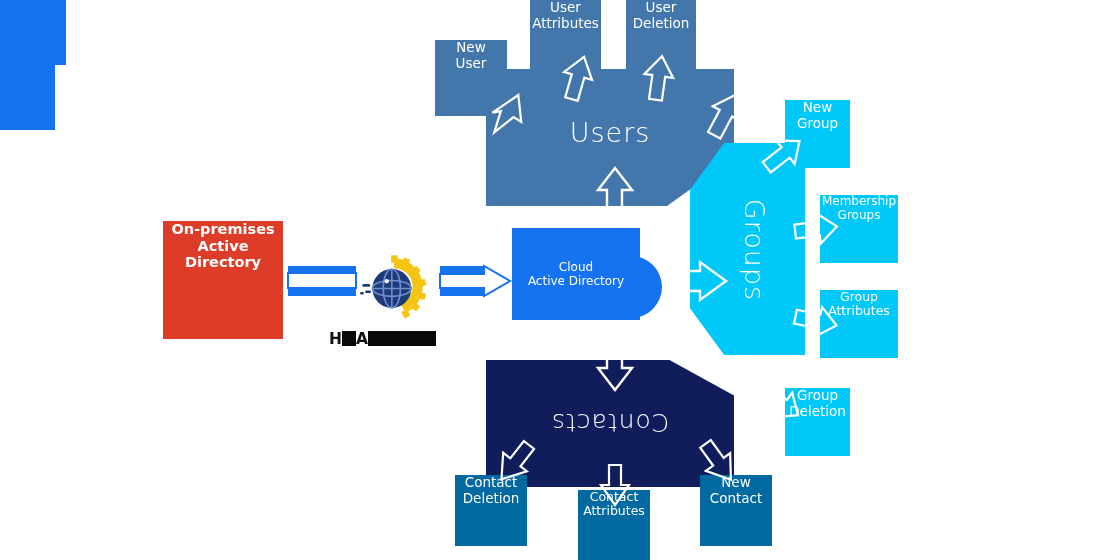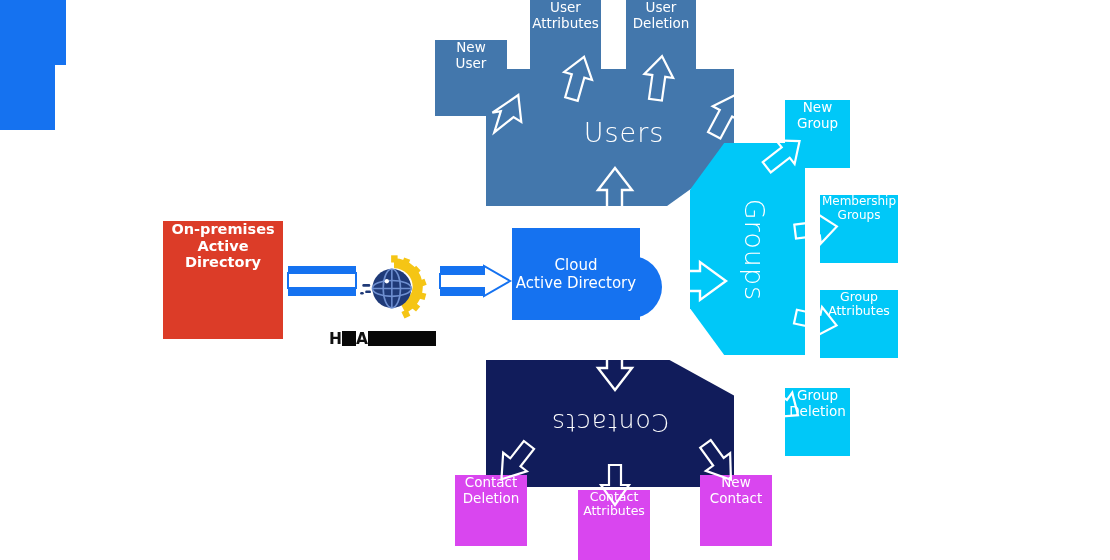--- a/index.html
+++ b/index.html
@@ -74,39 +74,38 @@
     position: absolute;
     left: 600px; top: 256px; width: 62px; height: 62px;
     background: #1572F0;
     border-radius: 0 31px 31px 0;
     z-index: 0;
   }
   #cloud-ad-label {
     position: absolute;
     left: 512px; top: 228px; width: 128px; height: 92px;
     display: flex; align-items: center; justify-content: center;
-    color: #fff; font-size: 15px; text-align: center; line-height: 1.2;
+    color: #fff; font-size: 12px; text-align: center; line-height: 1.2;
     z-index: 3;
   }
 
   
   #users-shape {
     position: absolute;
     left: 486px; top: 69px; width: 248px; height: 137px;
     background: #4377AC;
     clip-path: polygon(0 0, 100% 0, 100% 65%, 73% 100%, 0 100%);
   }
   #users-label {
     position: absolute;
     left: 486px; top: 104px; width: 248px; height: 56px;
     display: flex; align-items: center; justify-content: center;
     color: #ffffff; font-size: 27px; font-weight: 300;
     font-family: "DejaVu Sans", sans-serif;
     letter-spacing: 1px;
-    padding-left: 14px;
   }
 
   
   #groups-shape {
     position: absolute;
     left: 690px; top: 143px; width: 114px; height: 212px;
     background: #00C8F8;
     clip-path: polygon(30% 0, 100% 0, 100% 100%, 30% 100%, 0 78%, 0 22%);
   }
   #groups-ext {
@@ -136,21 +135,21 @@
     display: flex; align-items: center; justify-content: center;
     color: #ffffff; font-size: 25px; font-weight: 300;
     transform: rotate(180deg);
     letter-spacing: 1px;
   }
 
   
   .sat { font-size: 13.5px; font-weight: 500; }
   .sat-users    { background: #4377AC; }
   .sat-groups   { background: #00C8F8; }
-  .sat-contacts { background: #d946ef; }
+  .sat-contacts { background: #0369a1; }
 
   #sat-new-user       { left: 435px; top: 40px;  width: 72px; height: 76px; }
   #sat-user-attrs     { left: 530px; top: 0px;   width: 71px; height: 71px; }
   #sat-user-deletion  { left: 626px; top: 0px;   width: 70px; height: 71px; }
   #sat-user-pass-sync { left: 723px; top: 40px;  width: 70px; height: 72px; }
 
   #sat-new-group      { left: 785px; top: 100px; width: 65px; height: 68px; }
   #sat-membership     { left: 820px; top: 195px; width: 78px; height: 68px; }
   #sat-group-attrs    { left: 820px; top: 290px; width: 78px; height: 68px; }
   #sat-group-deletion { left: 785px; top: 388px; width: 65px; height: 68px; }

